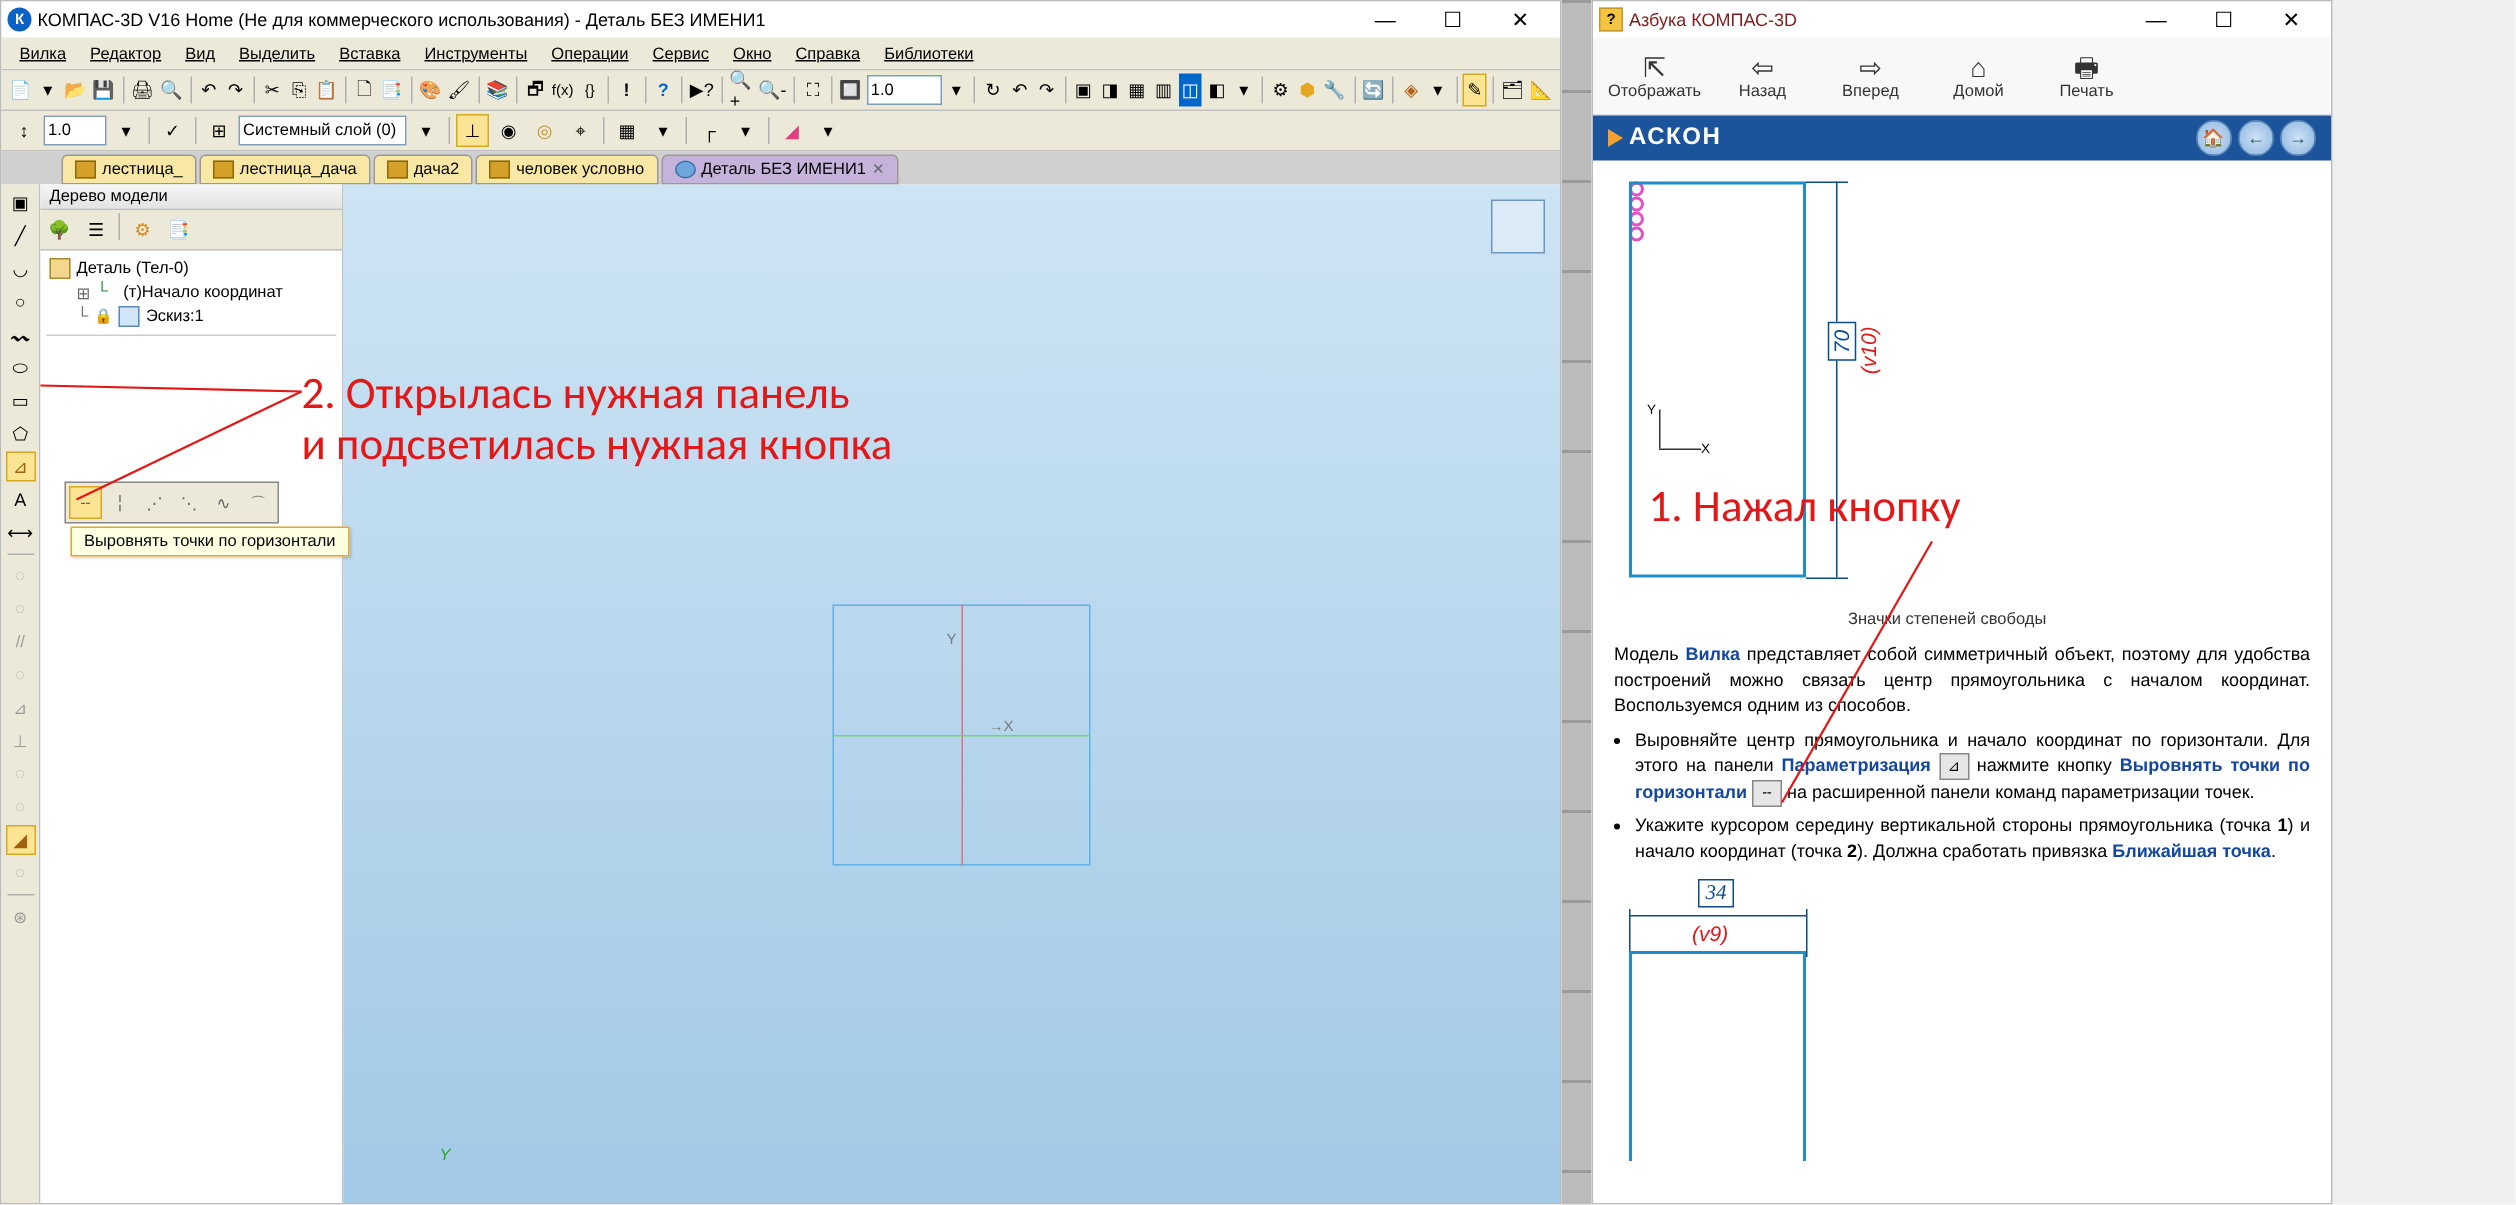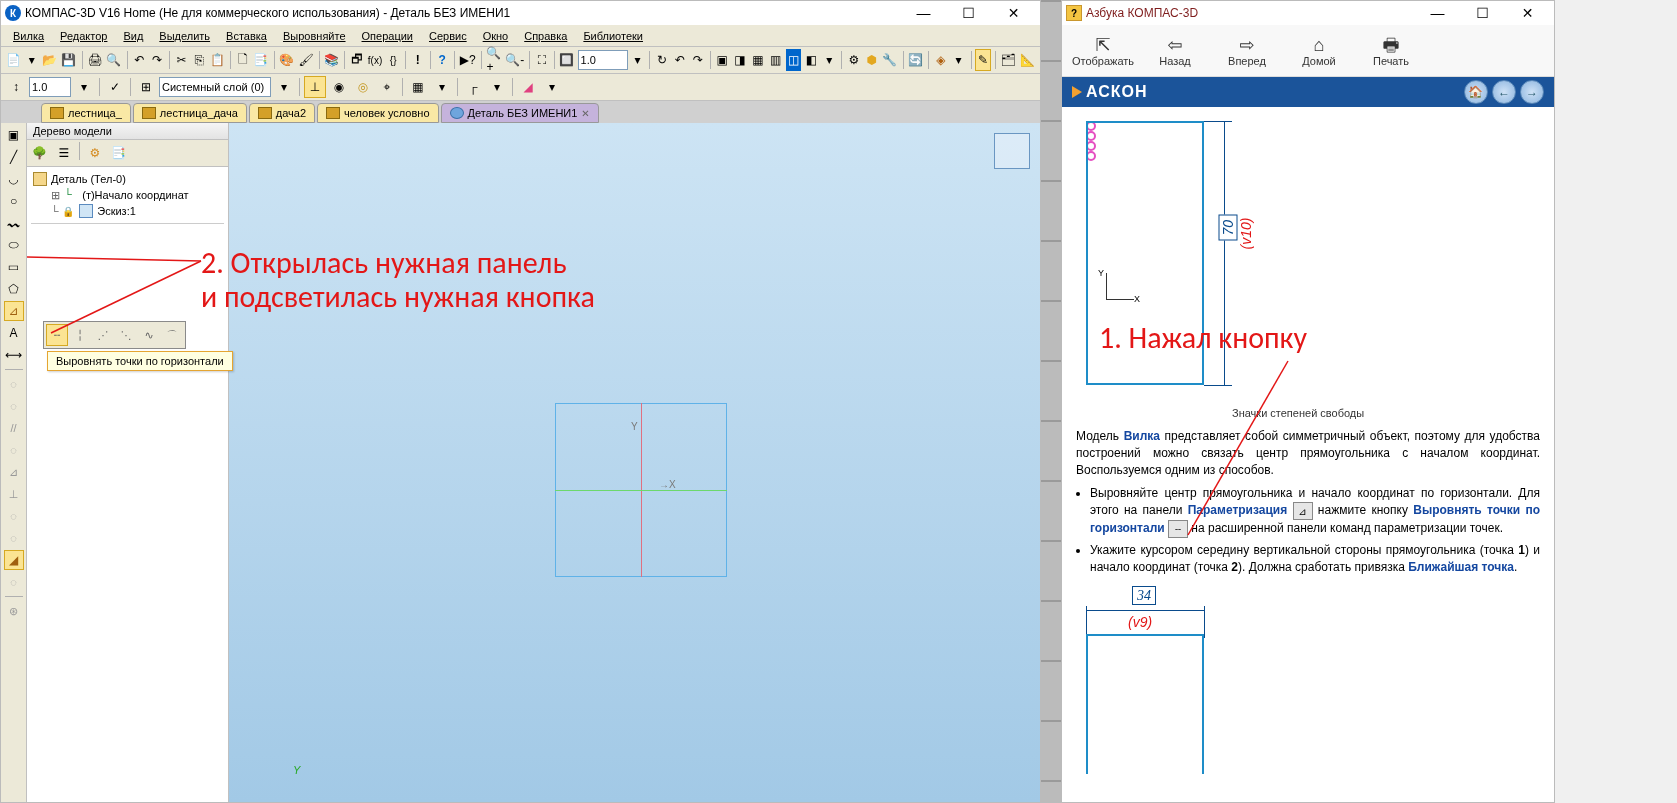--- a/index.html
+++ b/index.html
@@ -153,21 +153,21 @@
       <div class="win-btn close">✕</div>
     </div>
   </div>
 
   <div class="menu-bar">
     <span class="menu-item">Вилка</span>
     <span class="menu-item">Редактор</span>
     <span class="menu-item">Вид</span>
     <span class="menu-item">Выделить</span>
     <span class="menu-item">Вставка</span>
-    <span class="menu-item">Выровняйте</span>
+    <span class="menu-item">Инструменты</span>
     <span class="menu-item">Операции</span>
     <span class="menu-item">Сервис</span>
     <span class="menu-item">Окно</span>
     <span class="menu-item">Справка</span>
     <span class="menu-item">Библиотеки</span>
   </div>
 
   <div class="toolbar-row">
     <div class="tool-btn">📄</div>
     <div class="tool-btn">▾</div>

